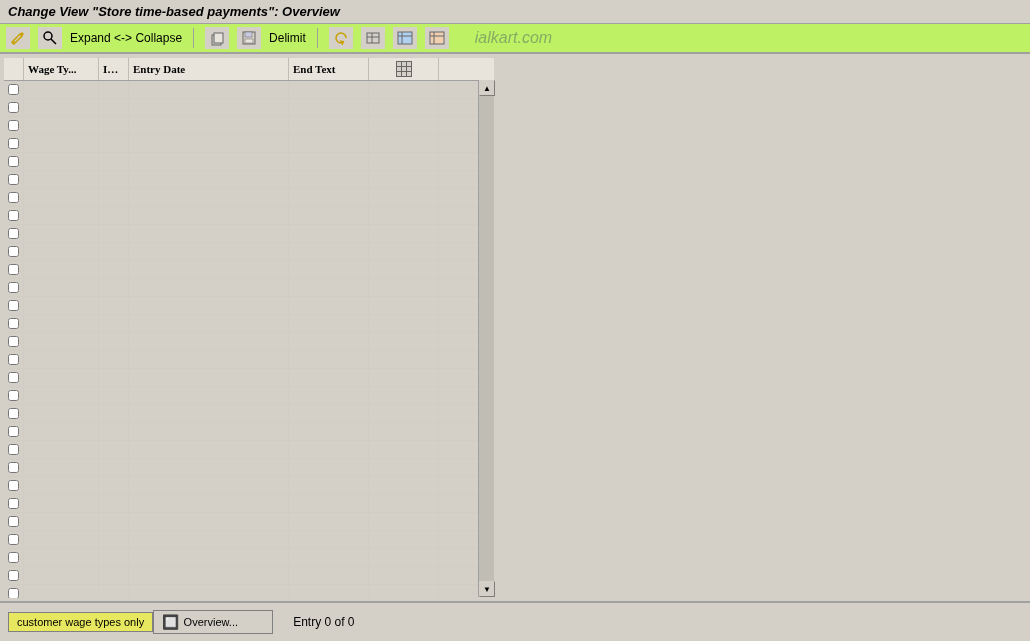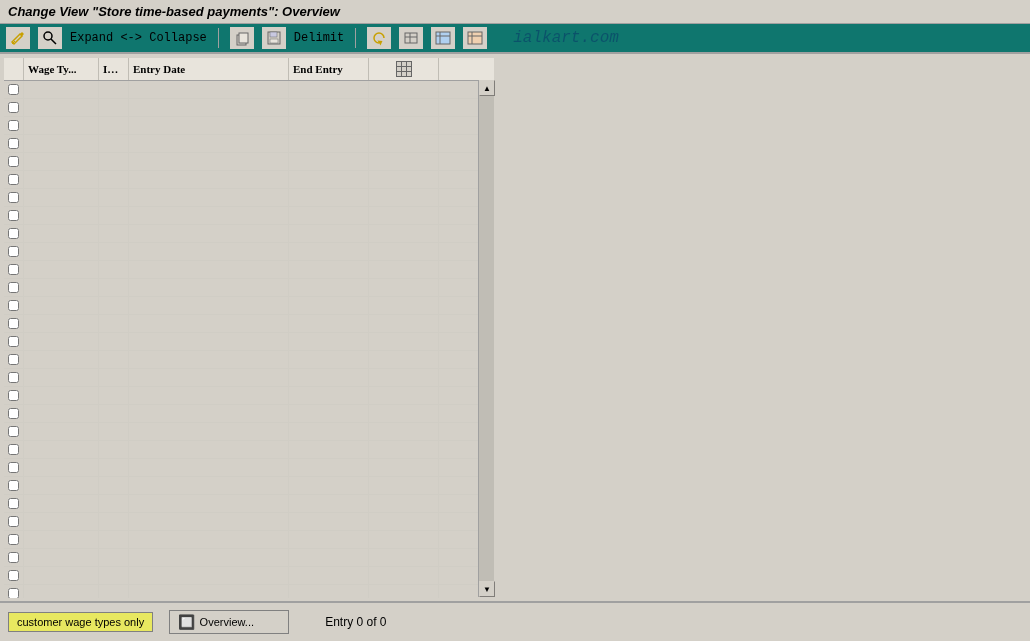--- a/index.html
+++ b/index.html
@@ -15,27 +15,26 @@
     .title-bar {
       background: #d4d0c8;
       padding: 4px 8px;
       font-weight: bold;
       font-size: 13px;
       font-style: italic;
       border-bottom: 1px solid #a0a0a0;
     }
     
     .toolbar {
-      background: #0f766e;
+      background: #bef264;
       padding: 3px 6px;
       display: flex;
       align-items: center;
       gap: 8px;
       border-bottom: 2px solid #a0a0a0;
-      font-family: Liberation Mono, monospace;
     }
     .toolbar-btn {
       display: inline-flex;
       align-items: center;
       justify-content: center;
       background: #d4d0c8;
       border: 1px solid transparent;
       padding: 2px 3px;
       cursor: pointer;
       font-size: 12px;
@@ -136,21 +135,21 @@
       position: absolute;
       bottom: 0;
       left: 0;
       right: 0;
       height: 40px;
       background: #d4d0c8;
       border-top: 2px solid #a0a0a0;
       display: flex;
       align-items: center;
       padding: 0 8px;
-      gap: 16px;
+      gap: 0;
     }
     .bottom-btn {
       background: #e8e860;
       border: 1px solid #808080;
       padding: 3px 8px;
       font-size: 11px;
       cursor: pointer;
       font-family: Arial, sans-serif;
     }
     .position-btn {
@@ -255,21 +254,21 @@
 
   <div style="display:flex; height: calc(641px - 32px - 30px - 40px); margin-top:4px;">
 
     <div style="position:relative; width:490px; height:100%; margin-left:4px;">
 
       <div class="table-header">
         <div class="table-header-cell"></div>
         <div class="table-header-cell">Wage Ty...</div>
         <div class="table-header-cell">Inf...</div>
         <div class="table-header-cell">Entry Date</div>
-        <div class="table-header-cell">End Entry</div>
+        <div class="table-header-cell">End Text</div>
         <div class="table-header-cell icon-cell">
           <div class="grid-icon">
             <div class="grid-cell"></div>
               <div class="grid-cell"></div>
               <div class="grid-cell"></div>
             <div class="grid-cell"></div>
               <div class="grid-cell"></div>
               <div class="grid-cell"></div>
             <div class="grid-cell"></div>
               <div class="grid-cell"></div>

